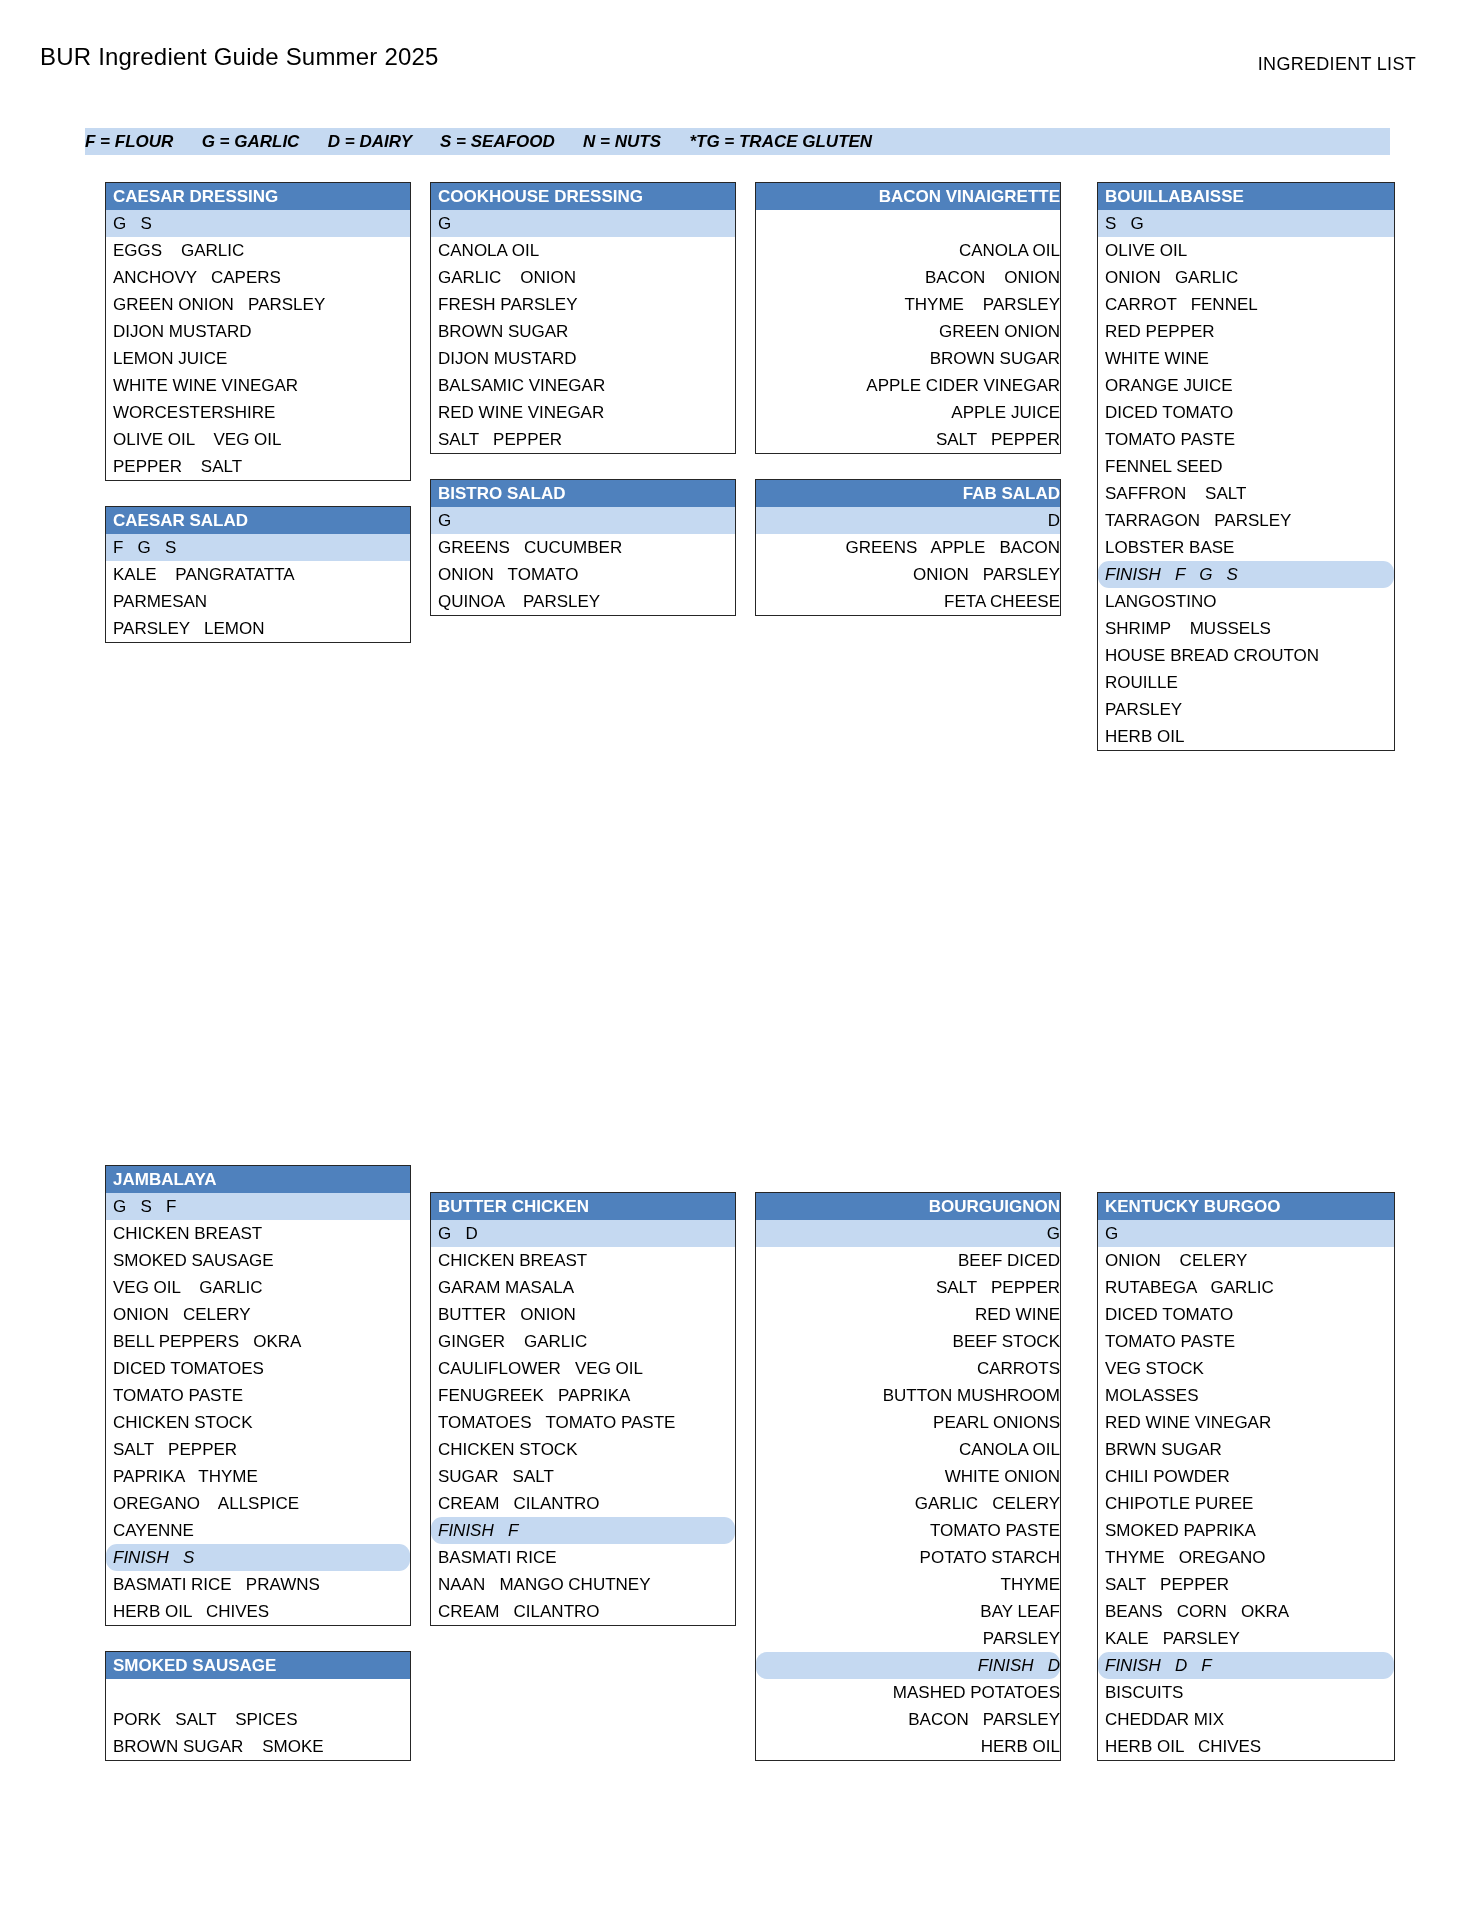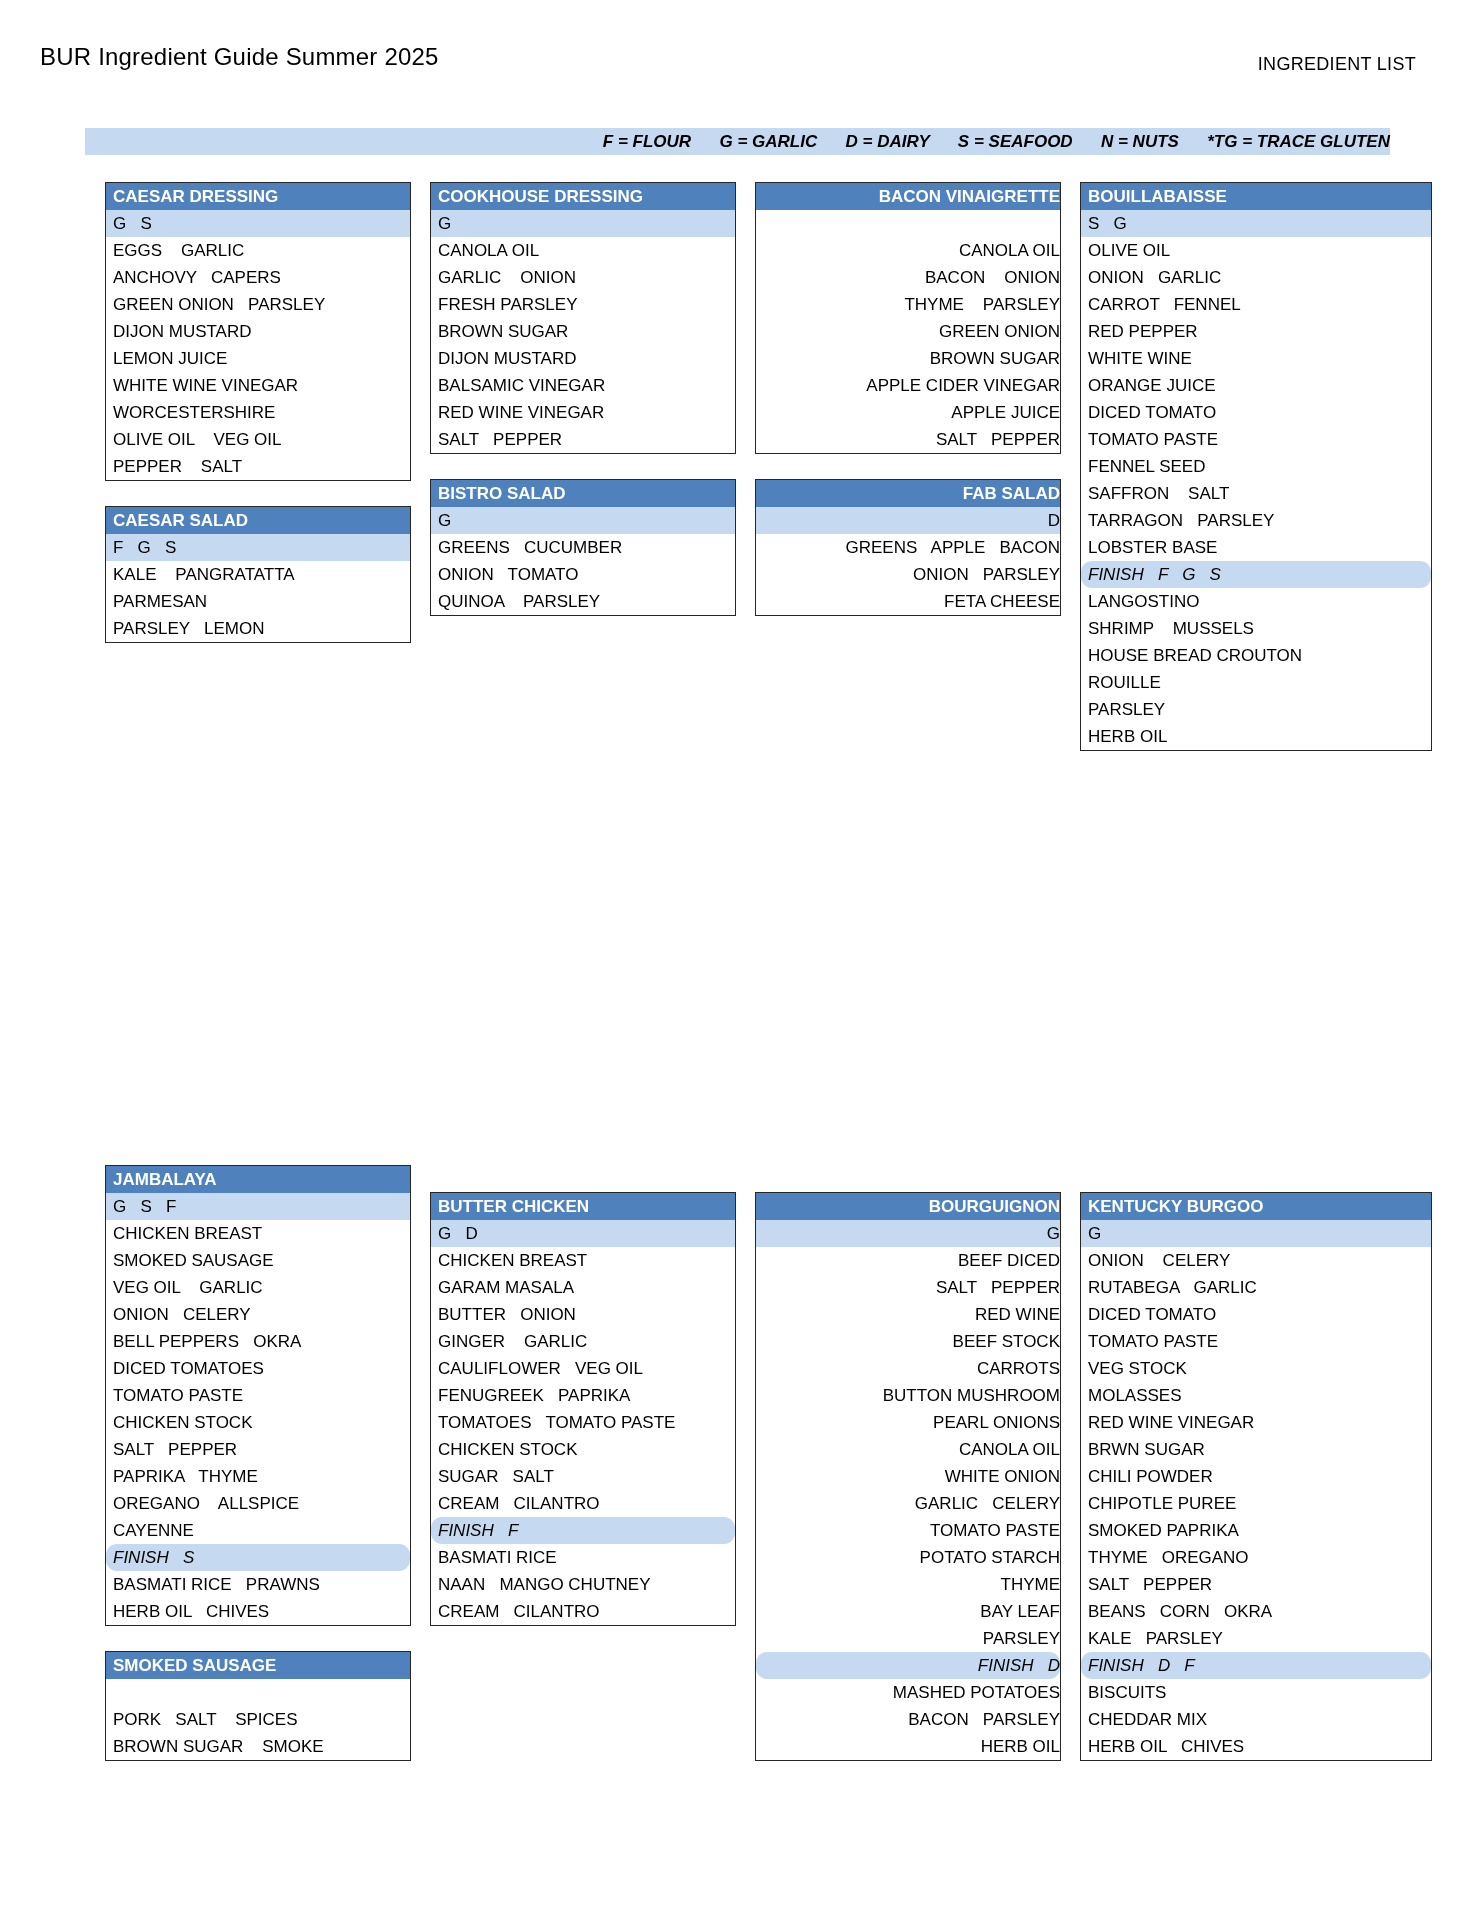--- a/index.html
+++ b/index.html
@@ -21,30 +21,30 @@
     font-size:24px;letter-spacing:0.2px;
   }
   .title-right{
     position:absolute;right:68px;top:54px;
     font-size:18px;letter-spacing:0.3px;
   }
   .legend{
     position:absolute;left:85px;top:128px;width:1305px;height:27px;
     background:var(--light-blue);
     font-size:17px;font-weight:bold;font-style:italic;
-    line-height:27px;text-align:right;white-space:pre;
+    line-height:27px;text-align:left;white-space:pre;
   }
   .section{position:absolute;left:85px;width:1305px;}
   .section-top{top:182px;}
   .section-bottom{top:1165px;}
   .col{position:absolute;top:0;}
   .col-0{left:0;width:326px;}
   .col-1{left:325px;width:326px;}
   .col-2{left:650px;width:326px;text-align:right;}
-  .col-3{left:975px;width:372px;}
+  .col-3{left:975px;width:318px;padding-left:17px;}
   .section-bottom .col-1,
   .section-bottom .col-2,
   .section-bottom .col-3{top:27px;}
   .card{
     border:1px solid var(--border);
     background:#fff;
     box-sizing:border-box;
     margin-left:20px;
   }
   .card + .card{margin-top:25px;}

